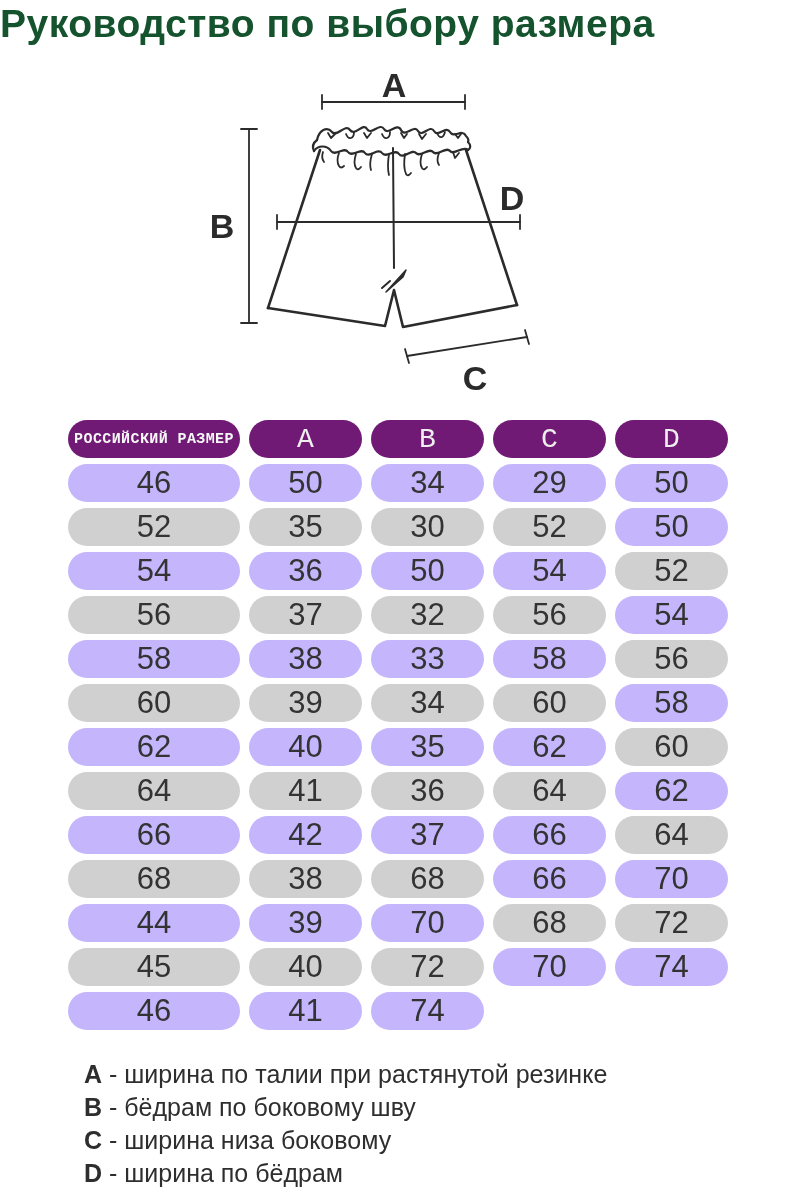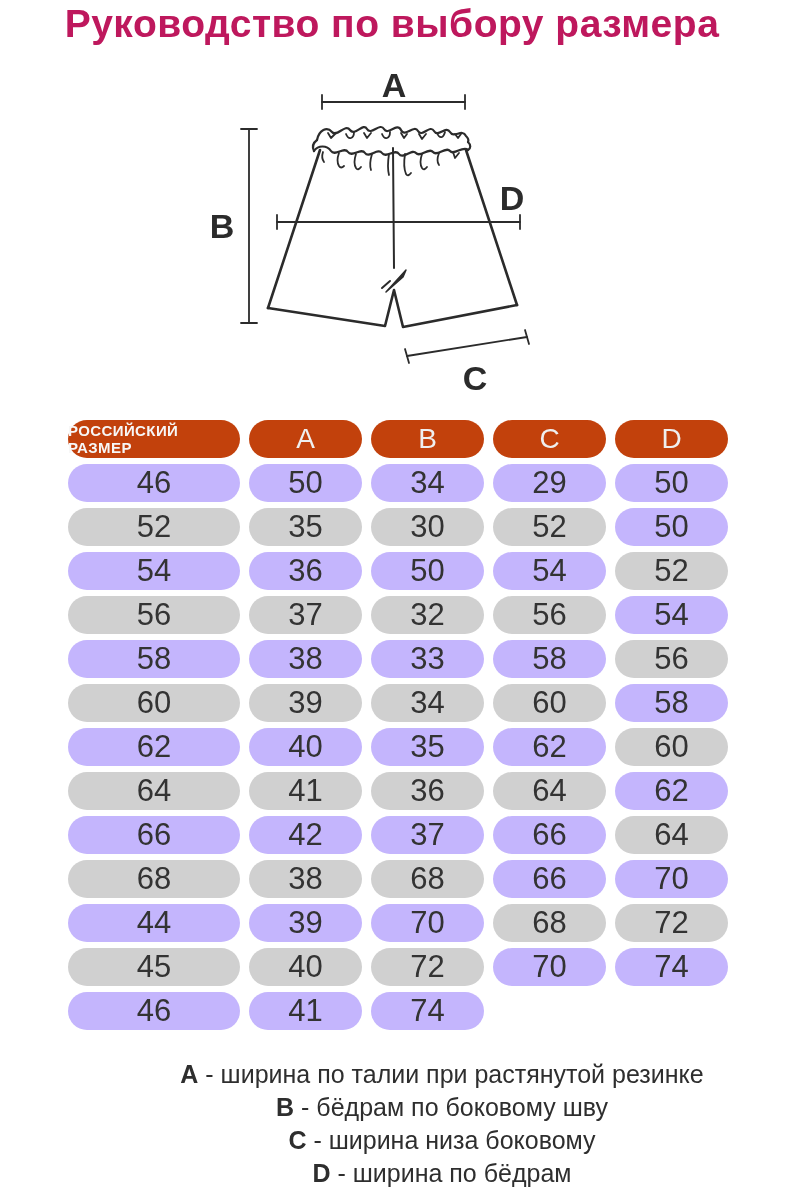--- a/index.html
+++ b/index.html
@@ -5,25 +5,24 @@
   html, body { margin: 0; padding: 0; }
   body {
     width: 800px; height: 1200px;
     background: #ffffff;
     font-family: "Liberation Sans", sans-serif;
     color: #252525;
     overflow: hidden;
   }
   .title {
     margin: 2px 16px 0 0;
-    text-align: center;
     font-size: 39px;
     font-weight: bold;
     letter-spacing: 0.5px;
-    color: #be185d;
+    color: #14532d;
   }
   .diagram-wrap {
     width: 400px;
     margin: 4px auto 0 auto;
   }
   .diagram-wrap svg { display: block; }
 
   .size-table {
     display: grid;
     grid-template-columns: 172px repeat(4, 113px);
@@ -35,41 +34,41 @@
   .pill {
     height: 38px;
     border-radius: 19px;
     display: flex;
     align-items: center;
     justify-content: center;
     font-size: 31px;
     color: #333333;
   }
   .pill.header {
-    background: #c2410c;
+    background: #701a75;
     color: #efefef;
     font-size: 28px;
     font-weight: 400;
+    font-family: Liberation Mono, monospace;
   }
   .pill.header.size-header {
     font-size: 15px;
     font-weight: bold;
     letter-spacing: 0.4px;
     color: #f7f7f7;
   }
   .pill.dark  { background: #c4b5fd; }
   .pill.light { background: #d0d0d0; }
 
   .legend { margin: 28px 0 0 84px; }
   .legend-line {
     font-size: 25px;
     line-height: 33px;
     color: #2e2e2e;
     white-space: nowrap;
-    text-align: center;
   }
   .legend-key { font-weight: bold; }
 </style>
 </head>
 <body>
 
 <h1 class="title">Руководство по выбору размера</h1>
 
 <div class="diagram-wrap">
   <svg width="400" height="348" viewBox="0 0 400 348" fill="none" stroke="#2b2b2b" stroke-linecap="round" stroke-linejoin="round">

